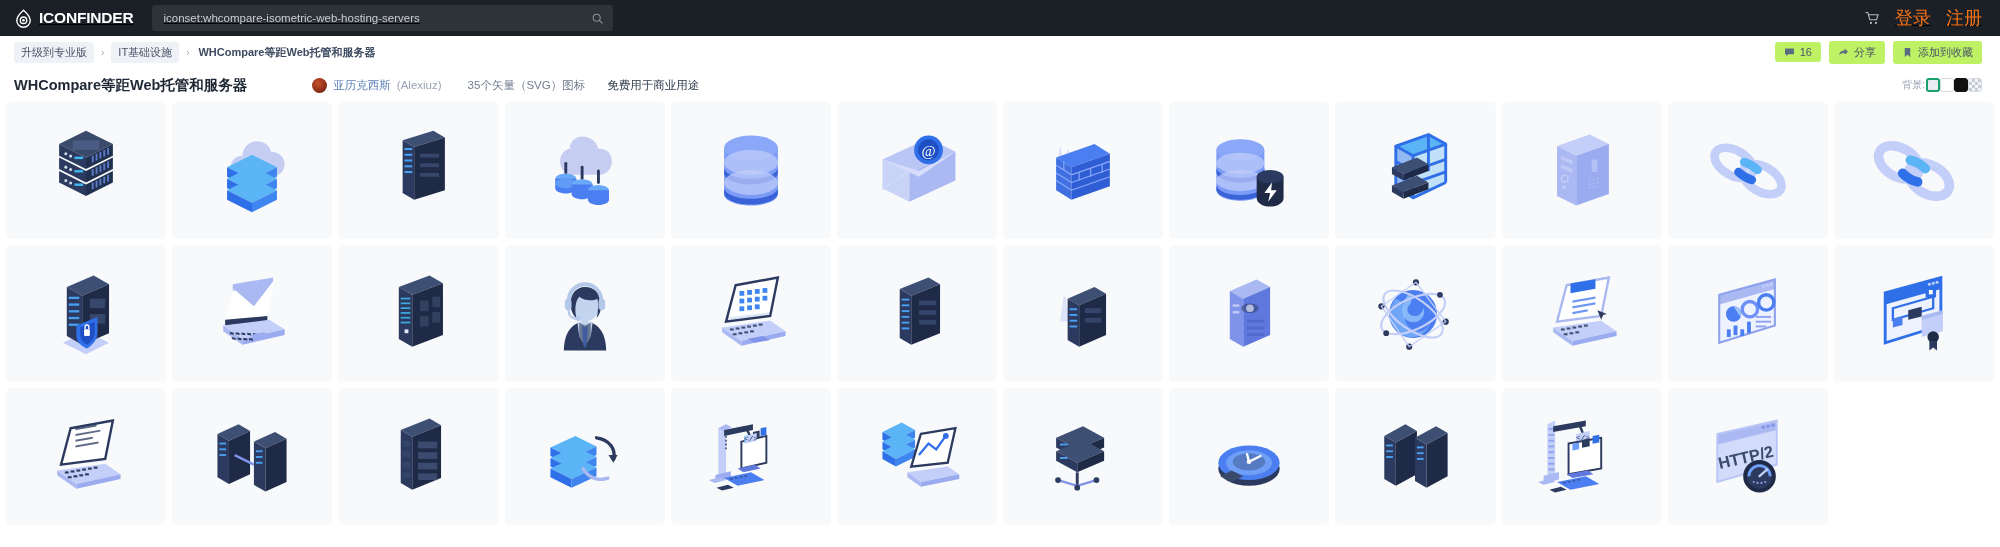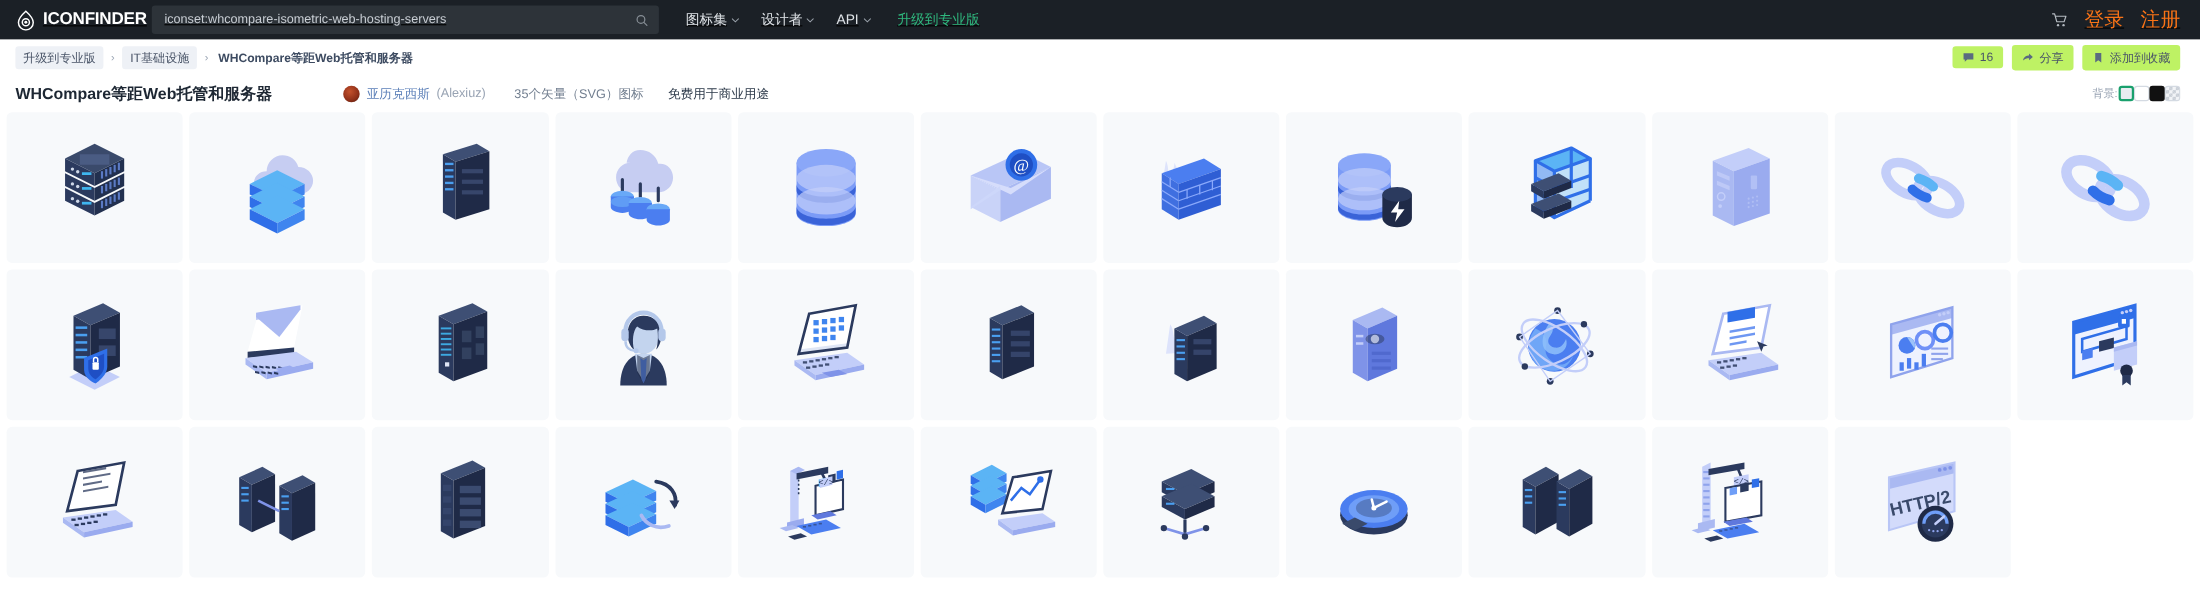--- a/index.html
+++ b/index.html
@@ -19,21 +19,21 @@
     padding: 0 18px 0 14px;
     text-decoration: underline;
   }
   .brand { display: flex; align-items: center; gap: 6px; flex: 0 0 auto; }
   .brand-mark { width: 19px; height: 19px; display: block; }
   .brand-text {
     color: #ffffff; font-size: 15.5px; font-weight: bold;
     letter-spacing: -0.2px;
   }
   .search-wrap {
-    margin-left: 5px;
+    margin-left: 19px;
     width: 461px; height: 26px;
     background: #2d3339;
     border-radius: 3px;
     display: flex; align-items: center;
     padding: 0 9px 0 11px;
   }
   .search-input {
     flex: 1; background: transparent; border: 0; outline: 0;
     color: #c9ced4; font-size: 11.5px;
     font-family: "Liberation Sans", sans-serif;
@@ -151,43 +151,20 @@
   </div>
 
   <div class="search-wrap">
     <input class="search-input" value="iconset:whcompare-isometric-web-hosting-servers" placeholder="Search all icons" style="">
     <svg class="search-icon" viewBox="0 0 24 24">
       <circle cx="10.5" cy="10.5" r="6.5" fill="none" stroke="#aab2ba" stroke-width="2"></circle>
       <line x1="15.4" y1="15.4" x2="20.5" y2="20.5" stroke="#aab2ba" stroke-width="2" stroke-linecap="round"></line>
     </svg>
   </div>
 
-  <nav class="mainnav">
-    <div class="navitem">
-      <span>图标集</span>
-      <svg class="chev" viewBox="0 0 10 10">
-        <path d="M1 3l4 4 4-4" fill="none" stroke="#aeb6bf" stroke-width="1.3" stroke-linecap="round"></path>
-      </svg>
-    </div>
-    <div class="navitem">
-      <span>设计者</span>
-      <svg class="chev" viewBox="0 0 10 10">
-        <path d="M1 3l4 4 4-4" fill="none" stroke="#aeb6bf" stroke-width="1.3" stroke-linecap="round"></path>
-      </svg>
-    </div>
-    <div class="navitem">
-      <span>API</span>
-      <svg class="chev" viewBox="0 0 10 10">
-        <path d="M1 3l4 4 4-4" fill="none" stroke="#aeb6bf" stroke-width="1.3" stroke-linecap="round"></path>
-      </svg>
-    </div>
-    <div class="navitem upgrade">
-      <span>升级到专业版</span>
-    </div>
-  </nav>
 
   <div class="topbar-right">
     <svg class="cart-icon" viewBox="0 0 24 24">
       <path d="M1.5 2.5h3l3.2 11.5h10.6l2.7-8H6.2" fill="none" stroke="#cfd5dc" stroke-width="1.7" stroke-linecap="round" stroke-linejoin="round"></path>
       <circle cx="9.5" cy="19" r="1.7" fill="#cfd5dc"></circle>
       <circle cx="17.5" cy="19" r="1.7" fill="#cfd5dc"></circle>
     </svg>
     <span class="authlink">登录</span>
     <span class="authlink">注册</span>
   </div>

